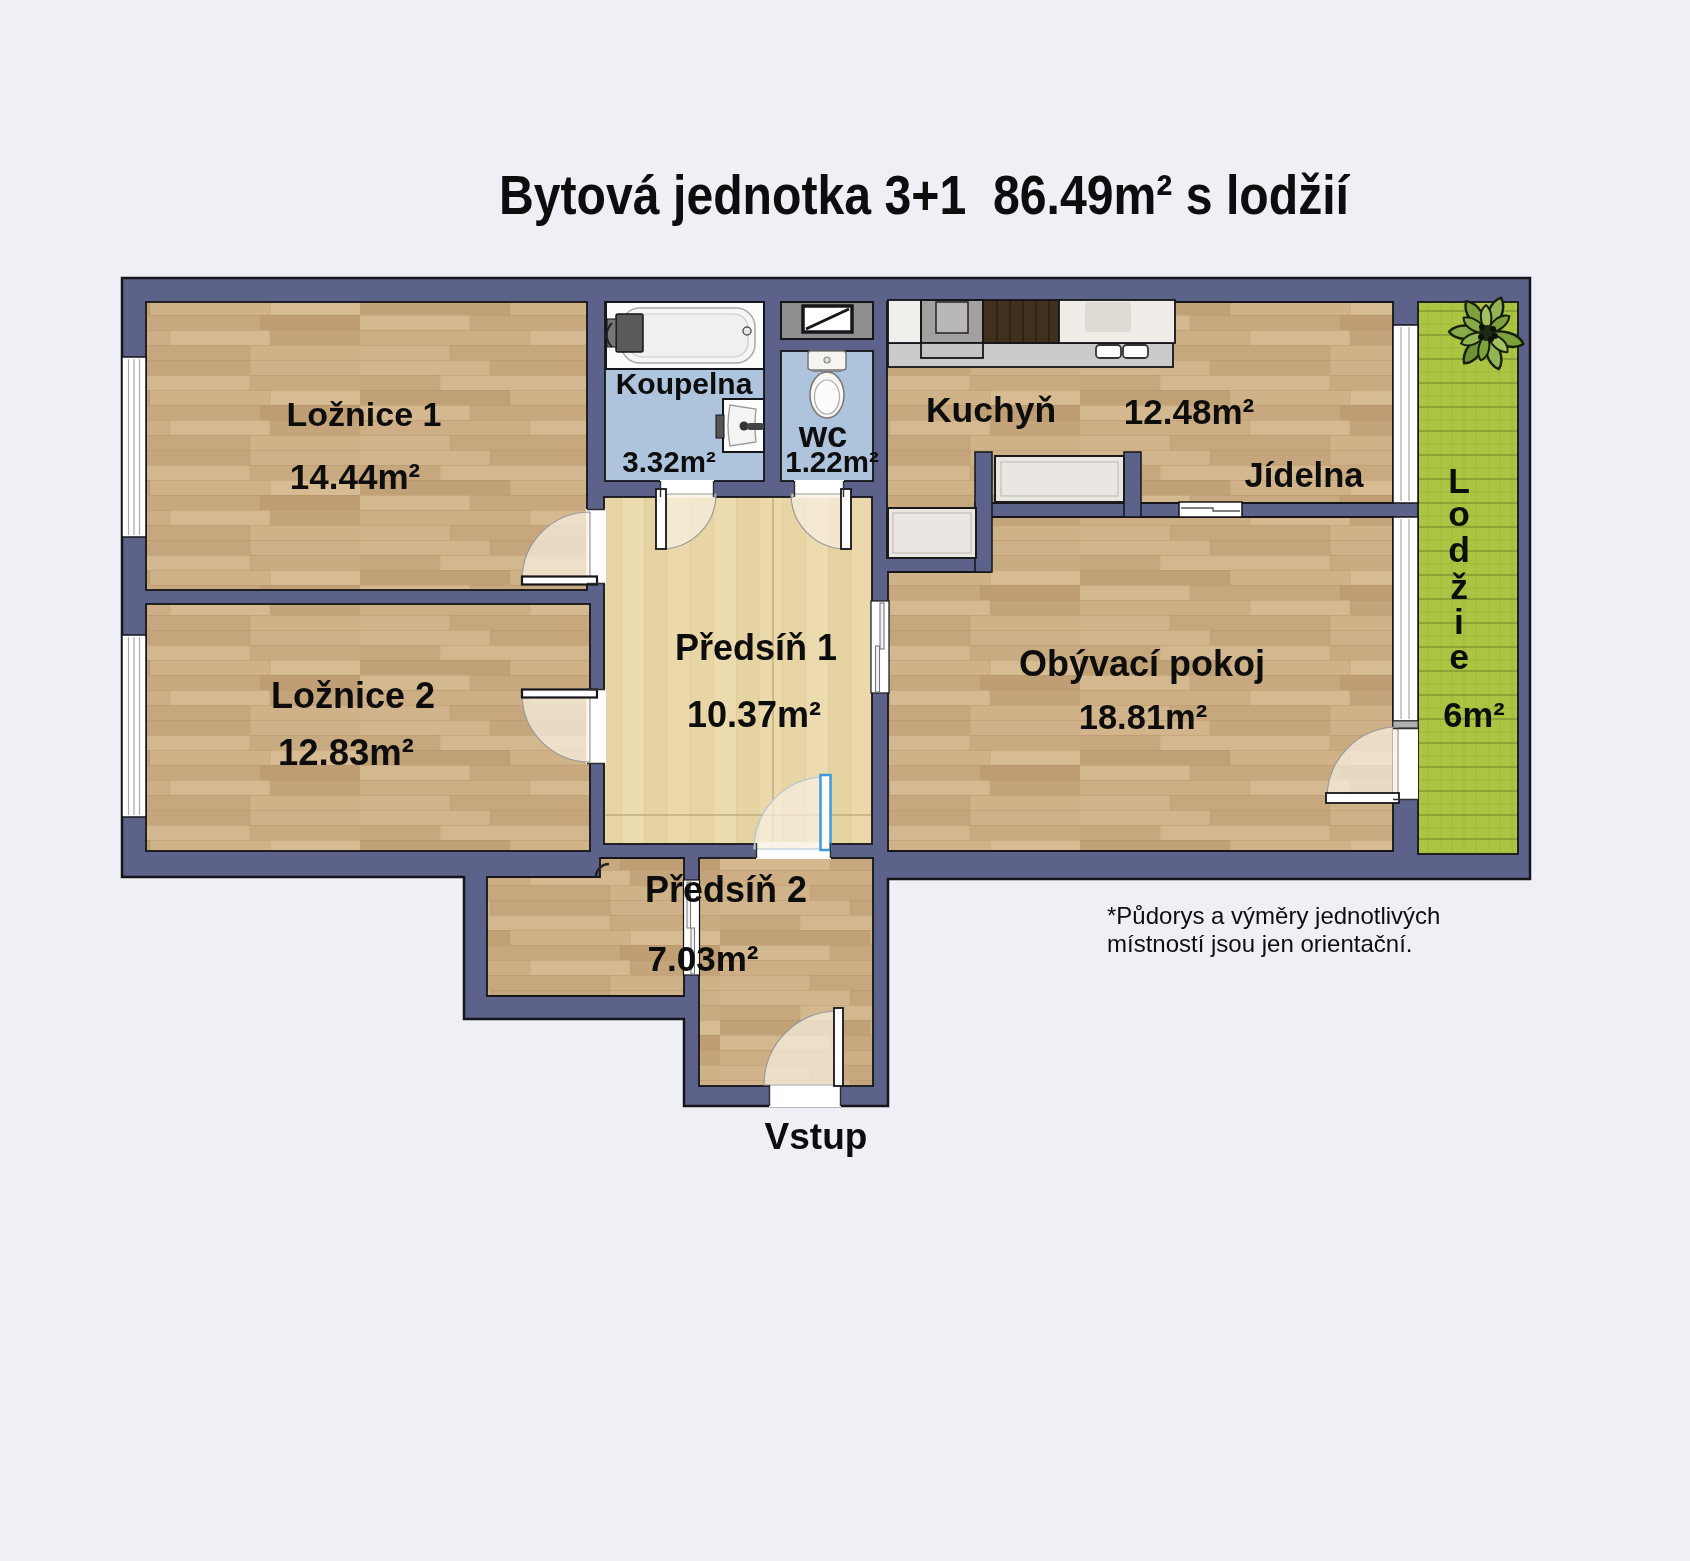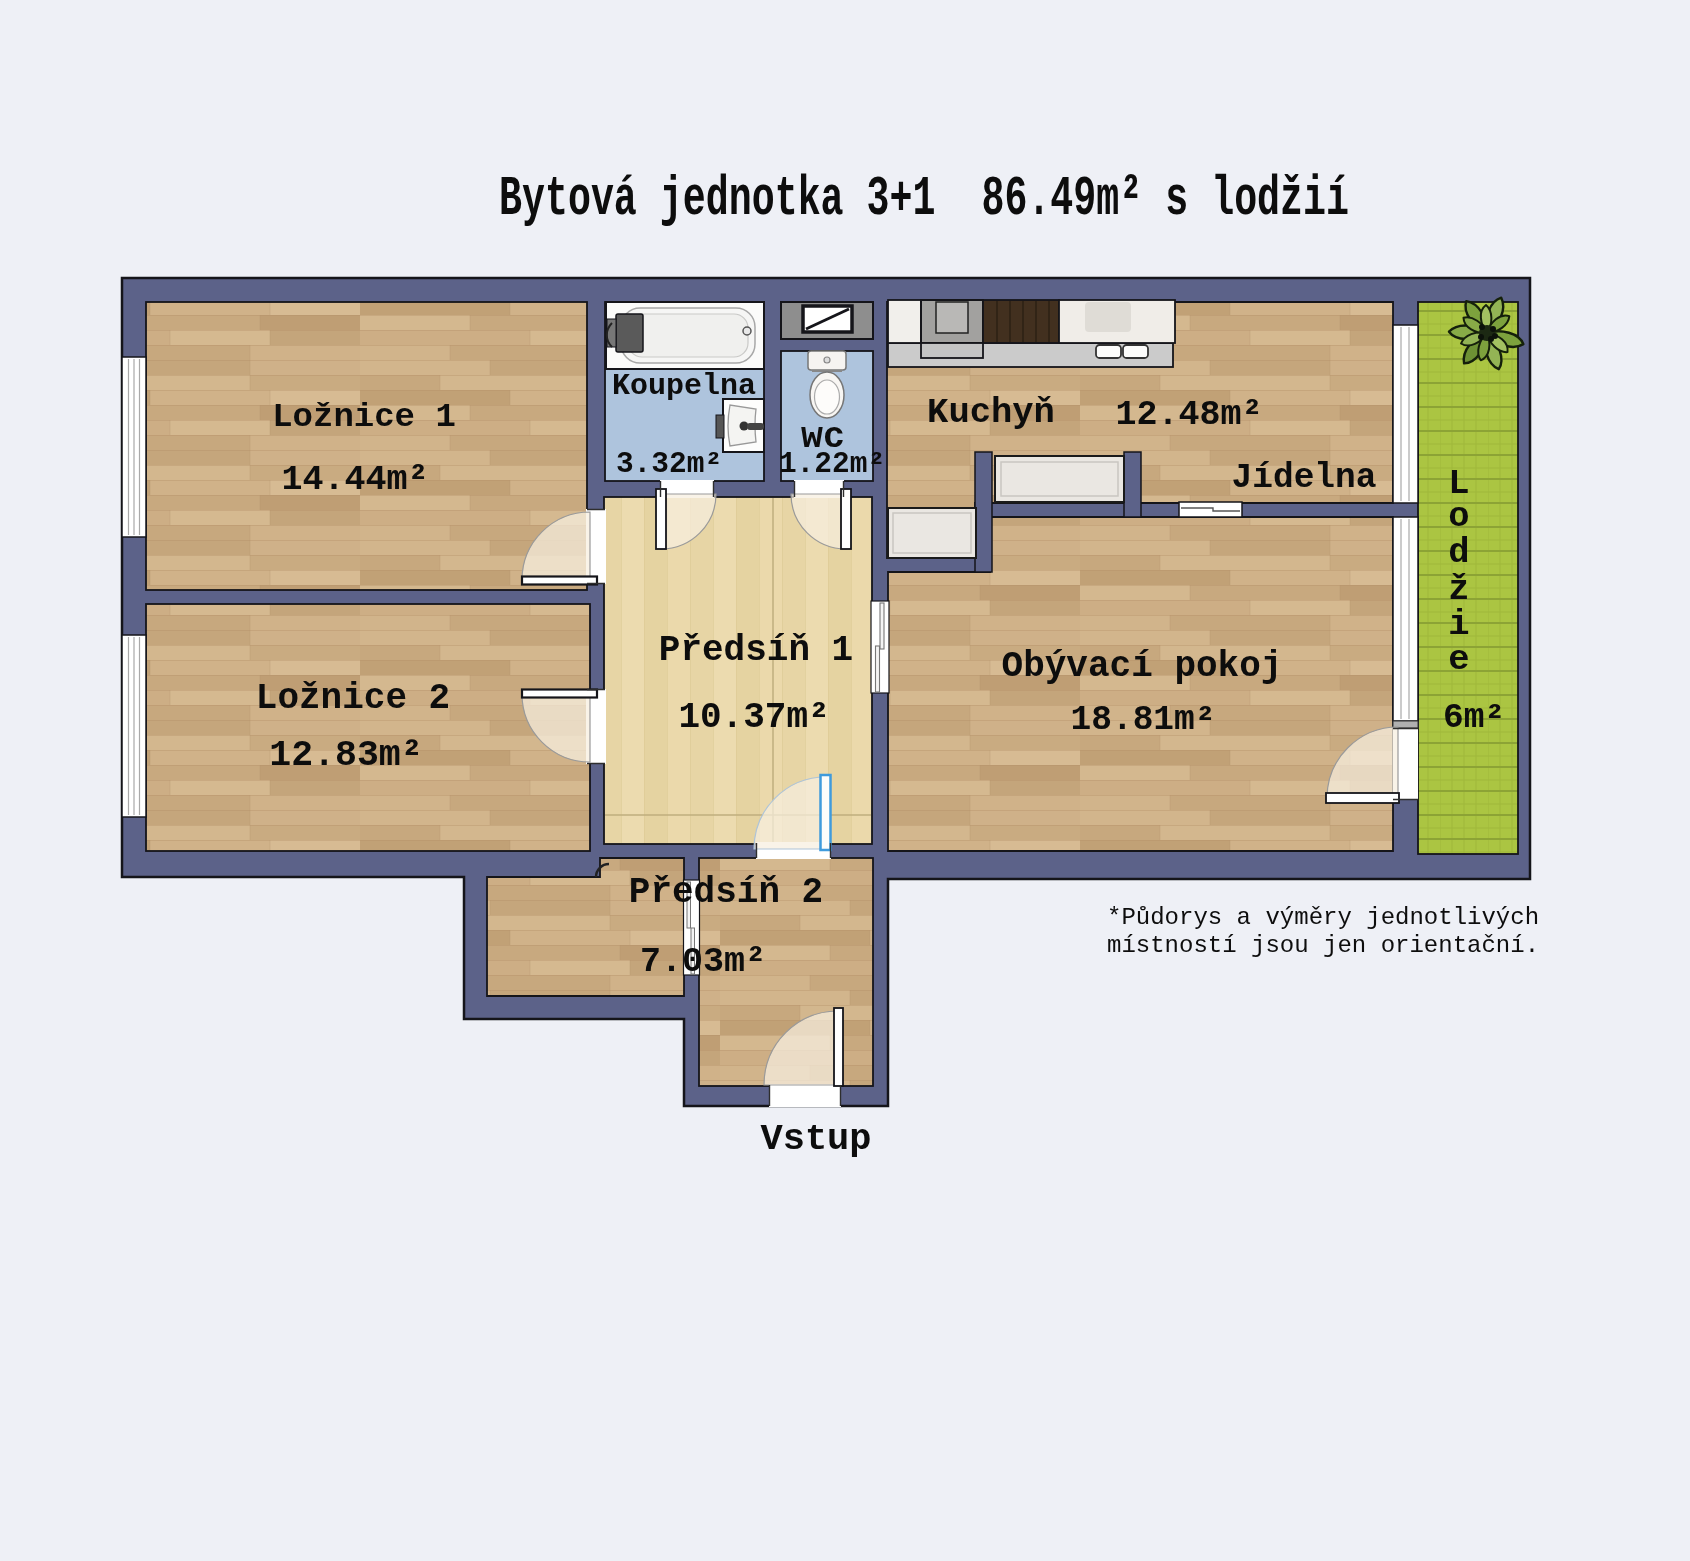--- a/index.html
+++ b/index.html
@@ -1,16 +1,16 @@
 <!DOCTYPE html>
 <html><head>
 <meta charset="utf-8">
 <style>
 html,body{margin:0;padding:0;background:#eef0f6;}
-#page{width:1690px;height:1509px;position:relative;background:#eef0f6;font-family:Liberation Mono, monospace;}
+#page{width:1690px;height:1509px;position:relative;background:#eef0f6;font-family:Liberation Sans, sans-serif;}
 svg{position:absolute;left:0;top:0;}
 </style>
 </head>
 <body>
 <div id="page">
 <svg width="1690" height="1561" viewBox="0 0 1690 1561">
 <defs>
 <pattern id="wood" width="360" height="90" patternUnits="userSpaceOnUse">
 <rect width="360" height="90" fill="#cbad84"></rect>
 <rect x="0" y="0" width="130" height="15" fill="#d2b58c"></rect>

